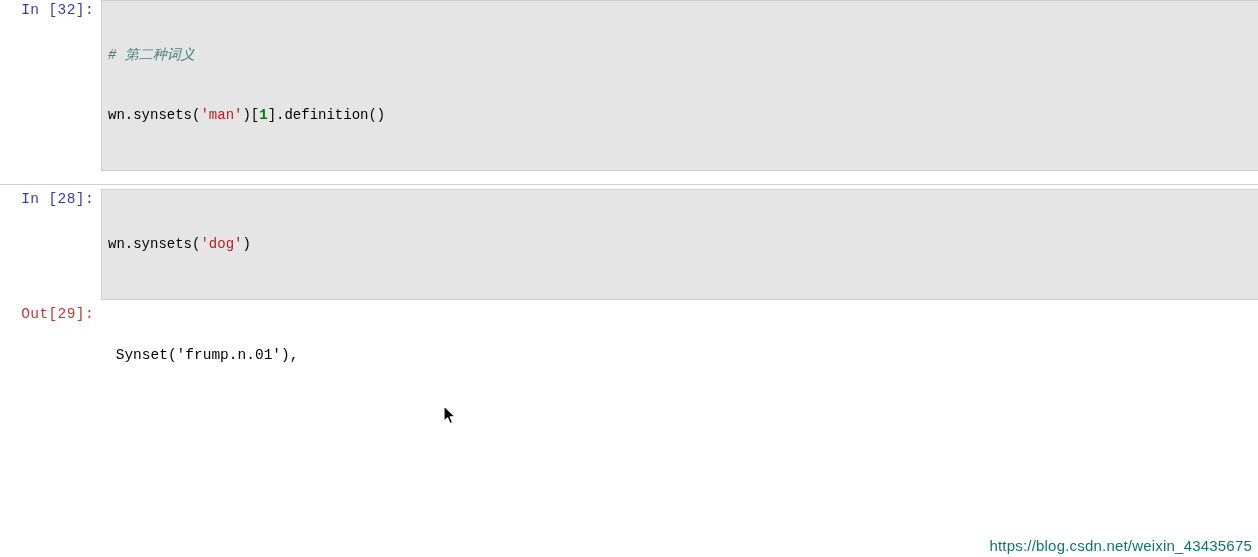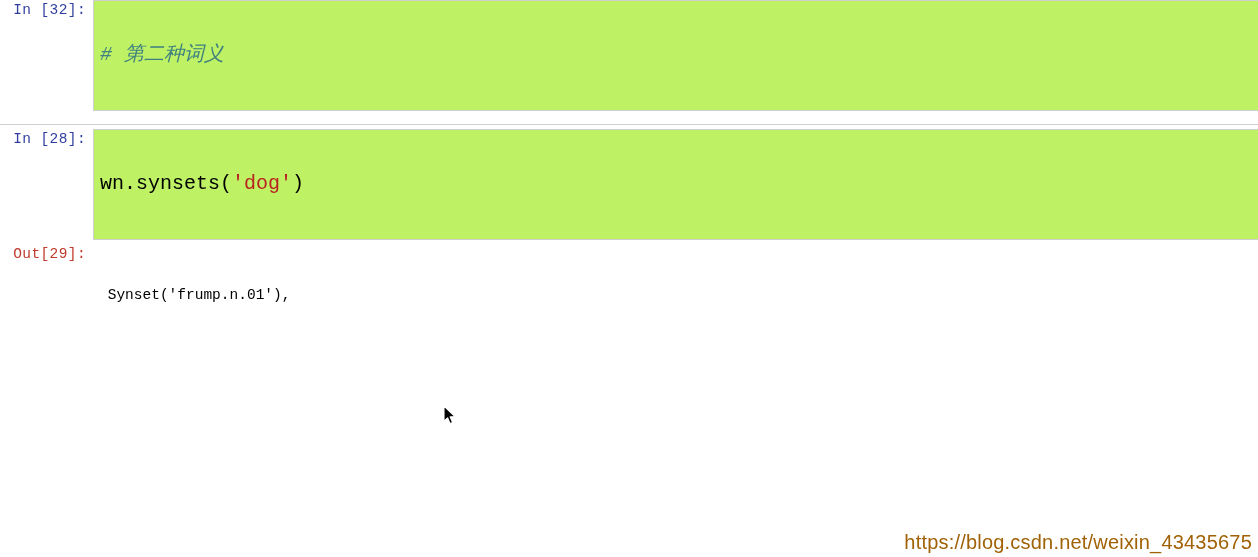--- a/index.html
+++ b/index.html
@@ -46,34 +46,35 @@
     min-width: 93px;
     text-align: right;
     padding-right: 7px;
     box-sizing: border-box;
     font-family: "Liberation Mono", "DejaVu Sans Mono", monospace;
     font-size: 14.5px;
     line-height: 20px;
     letter-spacing: 0.4px;
     white-space: pre;
     user-select: none;
+    margin-left: 8px;
   }
   .prompt.in  { color: #303f9f; }
   .prompt.out { color: #c0392b; }
 
   
   .input-area {
     flex: 1;
-    background: #bef264;
+    background: #e5e5e5;
     border: 1px solid #cfcfcf;
     border-right: none;
     padding: 4px 6px 5px 6px;
     box-sizing: border-box;
     font-family: "Liberation Mono", "DejaVu Sans Mono", monospace;
-    font-size: 20px;
+    font-size: 14px;
     line-height: 20px;
     white-space: pre;
     color: #000000;
     overflow: hidden;
   }
   .code-line {
     white-space: pre;
     min-height: 20px;
   }
 
@@ -100,22 +101,22 @@
   
   .gap-sm { height: 9px; width: 1258px; }
   .gap-xs { height: 4px;  width: 1258px; }
 
   
   .watermark {
     position: absolute;
     right: 6px;
     bottom: 3px;
     font-family: "Liberation Sans", sans-serif;
-    font-size: 20px;
-    color: #a16207;
+    font-size: 15px;
+    color: #0f766e;
     letter-spacing: 0.2px;
     white-space: nowrap;
     user-select: none;
   }
 
   
   .cursor {
     position: absolute;
     left: 443px;
     top: 405px;
@@ -127,20 +128,21 @@
 </head>
 <body>
 
 <div class="notebook">
 
   <div class="cell">
     <div class="row">
       <div class="prompt in">In [32]:</div>
       <div class="input-area">
         <div class="code-line"><span class="tok-comment"># 第二种词义</span></div>
+        <div class="code-line"><span class="tok-plain">wn.synsets(</span><span class="tok-string">'man'</span><span class="tok-plain">)[</span><span class="tok-number">1</span><span class="tok-plain">].definition()</span></div>
       </div>
     </div>
     <div class="gap-xs"></div>
     <div class="gap-sm"></div>
   </div>
 
   <div class="cell-sep"></div>
   <div class="gap-xs"></div>
 
   <div class="cell">

